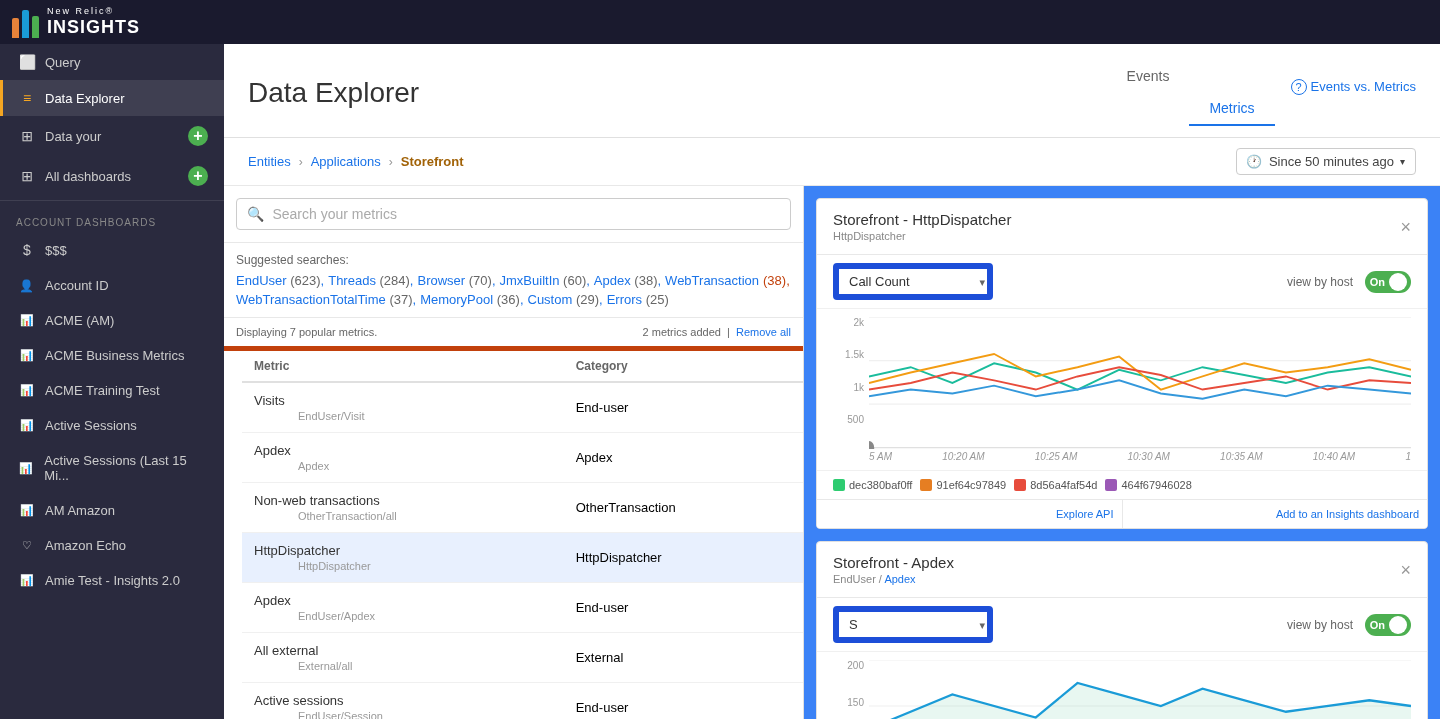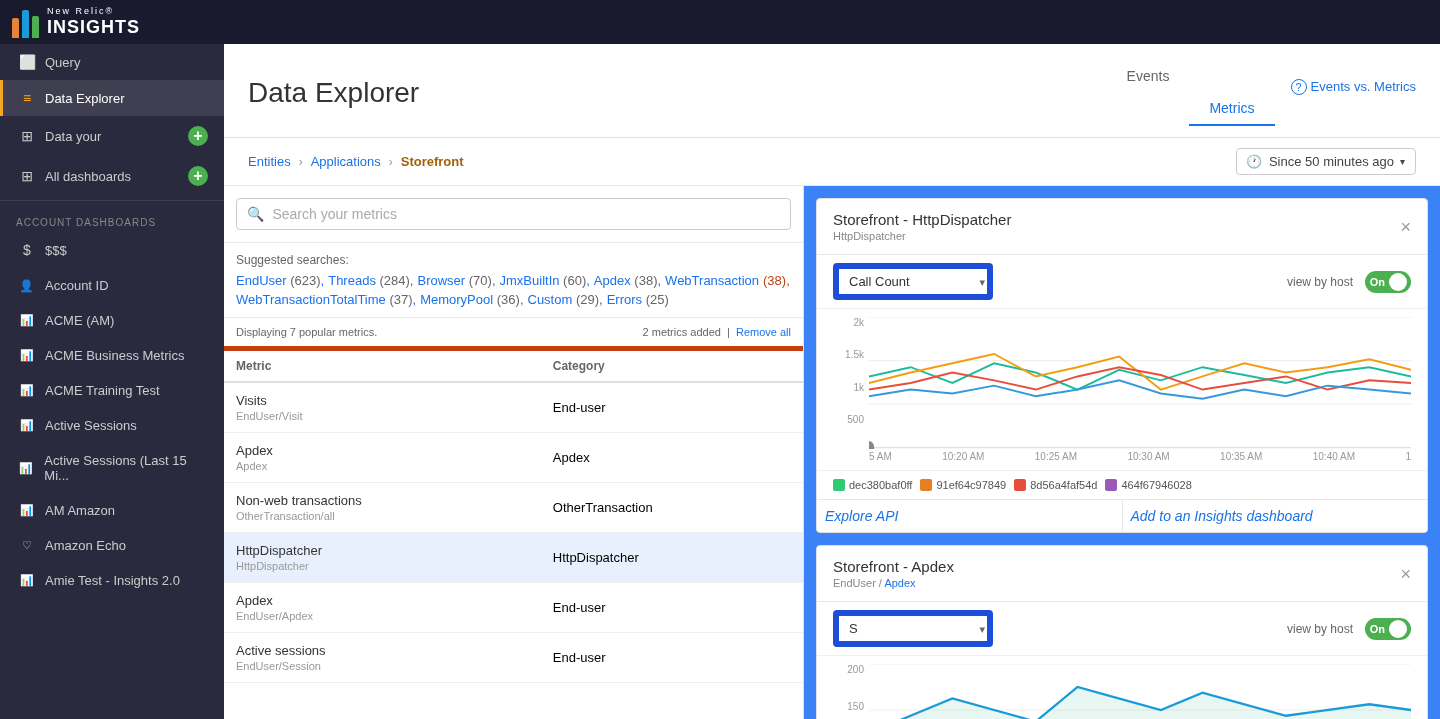--- a/index.html
+++ b/index.html
@@ -214,39 +214,39 @@
       align-items: center;
       justify-content: space-between;
       font-size: 11px;
       color: #666;
       border-bottom: 5px solid #c2410c;
       flex-shrink: 0;
       text-align: center;
     }
     .remove-all { color: #1a73e8; cursor: pointer; }
 
-    .metrics-table { overflow-y: auto; flex: 1; }
+    .metrics-table { overflow-y: auto; flex: 1; padding-left: 18px; }
     .metrics-table table { width: 100%; border-collapse: collapse; }
     .metrics-table th {
       text-align: left;
       padding: 8px 12px;
       font-size: 12px;
       color: #666;
       font-weight: 600;
       border-bottom: 2px solid #e0e0e0;
       background: white;
       position: sticky; top: 0;
     }
     .metrics-table td {
       padding: 10px 12px;
       border-bottom: 1px solid #f0f0f0;
       font-size: 13px;
     }
     .metric-name { font-weight: 500; color: #333; }
-    .metric-sub { font-size: 11px; color: #999; margin-top: 2px; }
+    .metric-sub { font-size: 11px; color: #999; margin-top: 2px; margin-left: 44px; }
     .metric-row.selected { background: #e8f0fe; }
 
     
     .charts-panel {
       flex: 1;
       background: #3b82f6;
       overflow-y: auto;
       padding: 0;
     }
 
@@ -324,20 +324,21 @@
       align-items: flex-end;
     }
     .y-label { font-size: 10px; color: #999; padding-right: 4px; }
 
     .chart-x-labels {
       display: flex;
       justify-content: space-between;
       padding: 2px 16px 8px 52px;
       font-size: 10px;
       color: #999;
+      font-style: italic;
     }
 
     .chart-legend {
       display: flex;
       gap: 8px;
       padding: 8px 16px;
       border-top: 1px solid #f0f0f0;
       flex-wrap: wrap;
     }
     .legend-item {
@@ -352,27 +353,26 @@
       border-radius: 2px;
     }
 
     .chart-footer {
       display: flex;
       border-top: 1px solid #e8e8e8;
     }
     .chart-footer-btn {
       flex: 1;
       padding: 8px;
-      font-size: 14px;
+      font-size: 11px;
       color: #1a73e8;
       cursor: pointer;
-      text-align: left;
+      text-align: right;
       border: none;
       background: white;
-      font-style: italic;
     }
     .chart-footer-btn:first-child { border-right: 1px solid #e8e8e8; }
   </style>
 </head>
 <body>
 
 <div class="top-bar">
   <div class="logo-area">
     <div class="logo-bars">
       <div class="logo-bar" style="height:20px;background:#e8833a;"></div>
@@ -560,20 +560,27 @@
               </tr>
               <tr class="metric-row">
                 <td>
                     <div class="metric-name">Apdex</div>
                     <div class="metric-sub">EndUser/Apdex</div>
                   </td>
                 <td>End-user</td>
               </tr>
               <tr class="metric-row">
                 <td>
+                    <div class="metric-name">All external</div>
+                    <div class="metric-sub">External/all</div>
+                  </td>
+                <td>External</td>
+              </tr>
+              <tr class="metric-row">
+                <td>
                     <div class="metric-name">Active sessions</div>
                     <div class="metric-sub">EndUser/Session</div>
                   </td>
                 <td>End-user</td>
               </tr>
             </tbody>
           </table>
         </div>
       </div>
 

